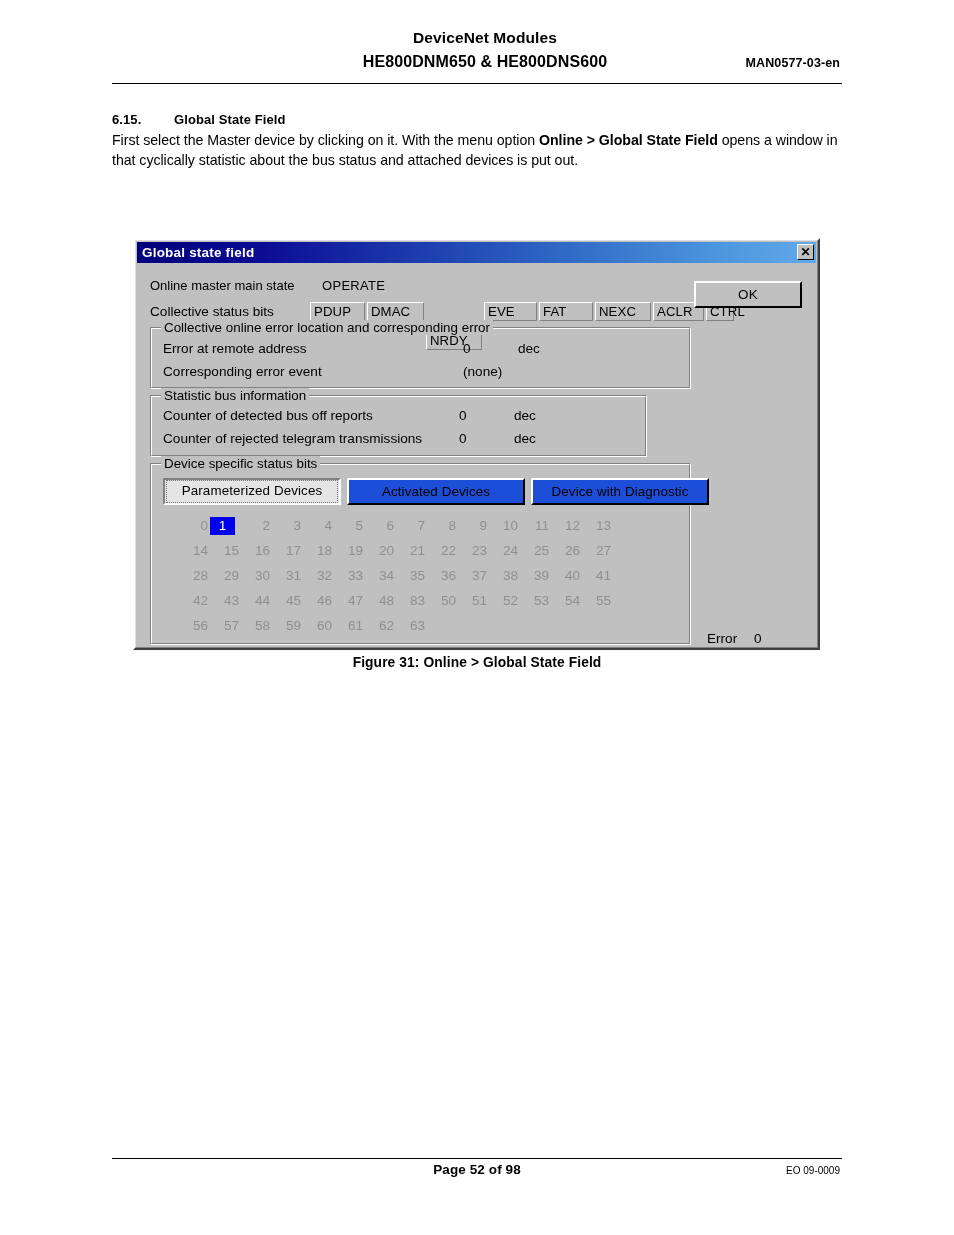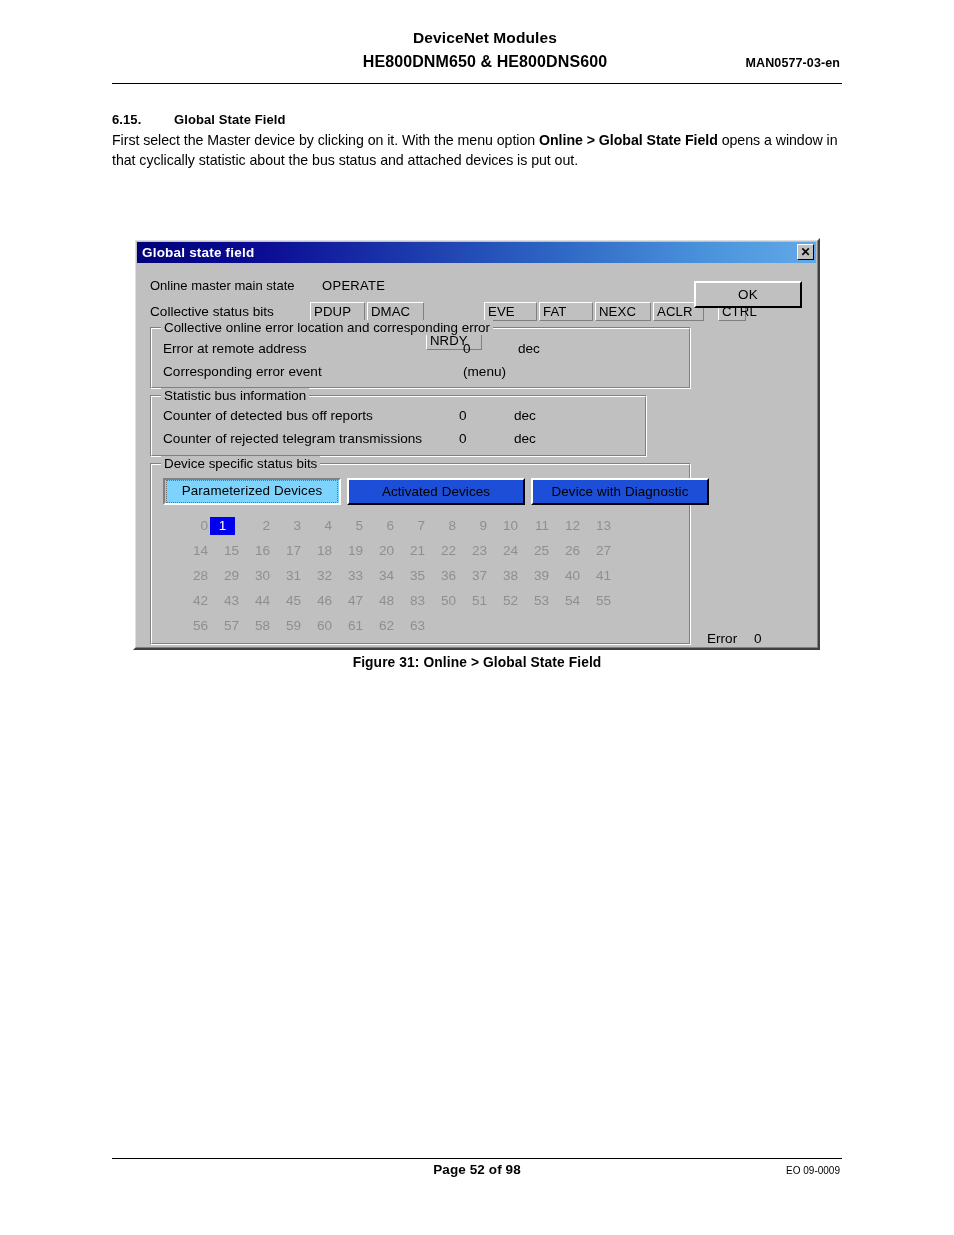--- a/index.html
+++ b/index.html
@@ -263,21 +263,21 @@
     text-align: center;
     white-space: nowrap;
     letter-spacing: 0.1px;
     cursor: default;
     border-top: 2px solid #ffffff;
     border-left: 2px solid #ffffff;
     border-right: 2px solid #000000;
     border-bottom: 2px solid #000000;
   }
   .tabbtn.selected {
-    background: #7dd3fc;
+    background: #e5e5e5;
     border-top: 2px solid #808080;
     border-left: 2px solid #808080;
     border-right: 2px solid #ffffff;
     border-bottom: 2px solid #ffffff;
   }
   .tabbtn.selected .tablabel {
     display: block;
     border: 1px dotted #707070;
     margin: 0 1px;
     line-height: 19px;
@@ -402,37 +402,37 @@
     <div class="row-status-bits">
       <span class="lbl">Collective status bits</span>
       <div id="statusbits-container" style="display:flex;">
           <div class="statusbit" style="width: 55px;">PDUP</div>
           <div class="statusbit" style="width: 57px;">DMAC</div>
           <div class="statusbit" style="width: 56px; margin-top: 29px;">NRDY</div>
           <div class="statusbit" style="width: 53px;">EVE</div>
           <div class="statusbit" style="width: 54px;">FAT</div>
           <div class="statusbit" style="width: 56px;">NEXC</div>
           <div class="statusbit" style="width: 51px;">ACLR</div>
-          <div class="statusbit" style="width: 28px; margin-left: 12px;">CTRL</div>
+          <div class="statusbit" style="width: 28px;">CTRL</div>
         </div>
     </div>
 
     <div class="ok-button">OK</div>
 
     <div class="groupbox" style="left:13px; top:64px; width:541px; height:62px;">
       <div class="gb-inner"></div>
       <div class="gb-legend">Collective online error location and corresponding error</div>
       <div class="gb-row" style="left:12px; top:13px;">
         <span class="lbl">Error at remote address</span>
         <span class="num">0</span>
         <span class="unit">dec</span>
       </div>
       <div class="gb-row" style="left:12px; top:36px;">
         <span class="lbl">Corresponding error event</span>
-        <span class="num">(menu)</span>
+        <span class="num">(none)</span>
         <span class="unit"></span>
       </div>
     </div>
 
     <div class="groupbox" style="left:13px; top:132px; width:497px; height:62px;">
       <div class="gb-inner"></div>
       <div class="gb-legend">Statistic bus information</div>
       <div class="gb-row wide" style="left:12px; top:12px;">
         <span class="lbl">Counter of detected bus off reports</span>
         <span class="num">0</span>

